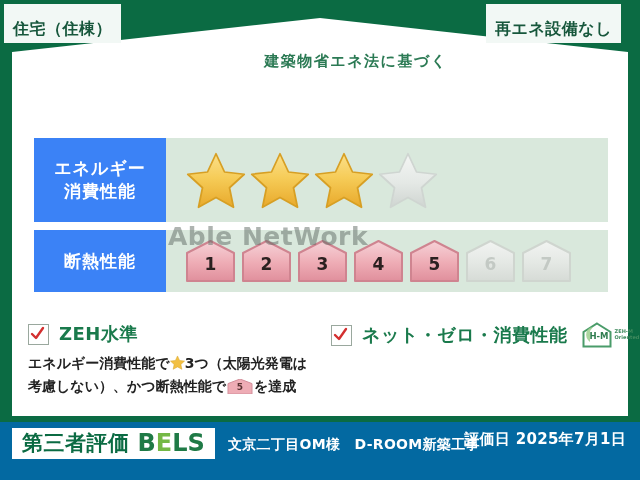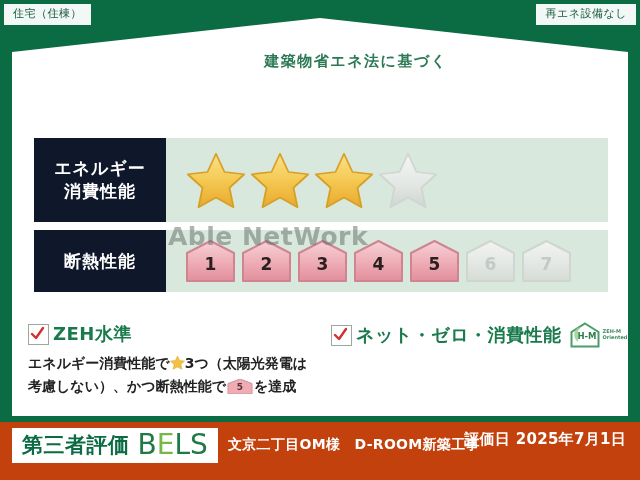--- a/index.html
+++ b/index.html
@@ -37,30 +37,30 @@
     height: 34px;
     z-index: 3;
   }
   .roof-notch svg { display:block; width:100%; height:100%; }
 
   .corner-tag {
     position: absolute;
     top: 4px;
     background: #f2f8f5;
     color: #17573c;
-    font-weight: normal;
-    font-size: 11px;
+    font-weight: bold;
+    font-size: 16px;
     letter-spacing: 0.5px;
-    padding: 4px 9px 5px 9px;
+    padding: 16px 9px 5px 9px;
     line-height: 1.1;
     z-index: 5;
     white-space: nowrap;
   }
   .corner-tag.left  { left: 4px; }
-  .corner-tag.right { right: 4px; }
+  .corner-tag.right { right: 19px; }
 
   
   .body-panel {
     position: absolute;
     left: 12px;
     top: 34px;
     width: 616px;
     height: 382px;
     background: #ffffff;
     z-index: 1;
@@ -105,21 +105,21 @@
     align-items: stretch;
     background: #d9e8dc;
     margin-bottom: 8px;
   }
   .rating-row.energy { height: 84px; }
   .rating-row.insul  { height: 62px; }
 
   .rating-name {
     width: 132px;
     flex: 0 0 132px;
-    background: #0f172a;
+    background: #3b82f6;
     color: #ffffff;
     font-weight: bold;
     font-size: 17px;
     letter-spacing: 1px;
     display: flex;
     flex-direction: column;
     align-items: center;
     justify-content: center;
     line-height: 1.35;
     text-align: center;
@@ -176,21 +176,21 @@
     width: 590px;
     display: flex;
     z-index: 4;
   }
   .note-col { width: 295px; flex: 0 0 295px; padding-right: 8px; box-sizing: border-box; }
   .note-col.right { padding-left: 8px; padding-right: 0; }
 
   .note-head {
     display: flex;
     align-items: center;
-    gap: 4px;
+    gap: 10px;
     margin-bottom: 6px;
   }
   .check-box {
     width: 19px; height: 19px;
     flex: 0 0 19px;
     border: 1px solid #9aa89e;
     background: #ffffff;
     position: relative;
   }
   .check-box svg { position:absolute; left:1px; top:1px; width:15px; height:15px; }
@@ -232,43 +232,43 @@
     text-align:center; font-size:9px; font-weight:bold; color:#5a3333; line-height:1;
   }
 
   
   .bottom-bar {
     position: absolute;
     left: 0;
     top: 422px;
     width: 640px;
     height: 58px;
-    background: #c2410c;
+    background: #0369a1;
     z-index: 4;
   }
   .bels-plate {
     position: absolute;
     left: 12px;
     top: 6px;
     background: #ffffff;
     padding: 3px 10px 4px 10px;
     display: flex;
     align-items: center;
     gap: 8px;
     line-height: 1;
   }
   .bels-jp {
     color: #0b6b43;
     font-size: 21px;
     font-weight: bold;
     letter-spacing: 0.5px;
   }
   .bels-en {
-    font-size: 28px;
-    font-weight: normal;
+    font-size: 24px;
+    font-weight: bold;
     letter-spacing: 0px;
   }
   .bels-en .b1 { color: #1f7a46; }
   .bels-en .b2 { color: #74b845; }
   .bels-en .b3 { color: #1f7a46; }
   .bels-en .b4 { color: #1f7a46; }
 
   .project-name {
     position: absolute;
     left: 228px;

